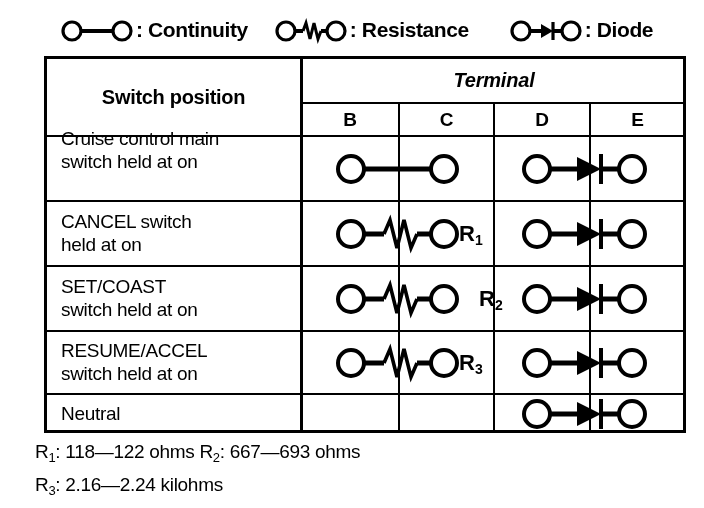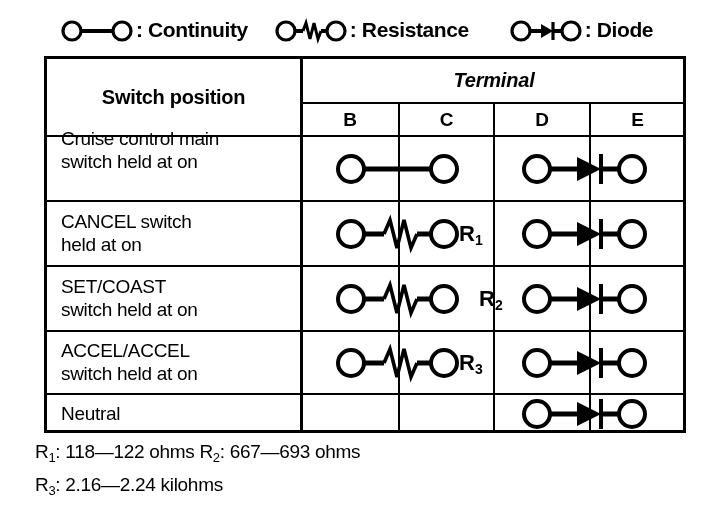--- a/index.html
+++ b/index.html
@@ -258,21 +258,21 @@
   <svg class="symsvg" style="left:448px; top:208px;" width="190" height="62" viewBox="0 0 190 62">
     <circle cx="42" cy="32" r="13" fill="none" stroke="#000" stroke-width="4"></circle>
     <line x1="55" y1="32" x2="85" y2="32" stroke="#000" stroke-width="5"></line>
     <polygon points="82,20 106,32 82,44" fill="#000"></polygon>
     <line x1="106" y1="17" x2="106" y2="47" stroke="#000" stroke-width="4"></line>
     <line x1="106" y1="32" x2="124" y2="32" stroke="#000" stroke-width="5"></line>
     <circle cx="137" cy="32" r="13" fill="none" stroke="#000" stroke-width="4"></circle>
   </svg>
 
   <div class="switch-label" style="top:273px; height:60px;">
-    <div>ACCEL/ACCEL</div>
+    <div>RESUME/ACCEL</div>
     <div>switch held at on</div>
   </div>
   <svg class="symsvg" style="left:255px; top:273px;" width="200" height="60" viewBox="0 0 200 60">
     <circle cx="49" cy="31" r="13" fill="none" stroke="#000" stroke-width="4"></circle>
     <line x1="62" y1="31" x2="82" y2="31" stroke="#000" stroke-width="5"></line>
     <polyline points="82,31 88,17 95,45 102,17 109,45 115,31" fill="none" stroke="#000" stroke-width="3.6"></polyline>
     <line x1="115" y1="31" x2="129" y2="31" stroke="#000" stroke-width="5"></line>
     <circle cx="142" cy="31" r="13" fill="none" stroke="#000" stroke-width="4"></circle>
   </svg>
   <div class="rlabel" style="left:412px; top:293px;">

